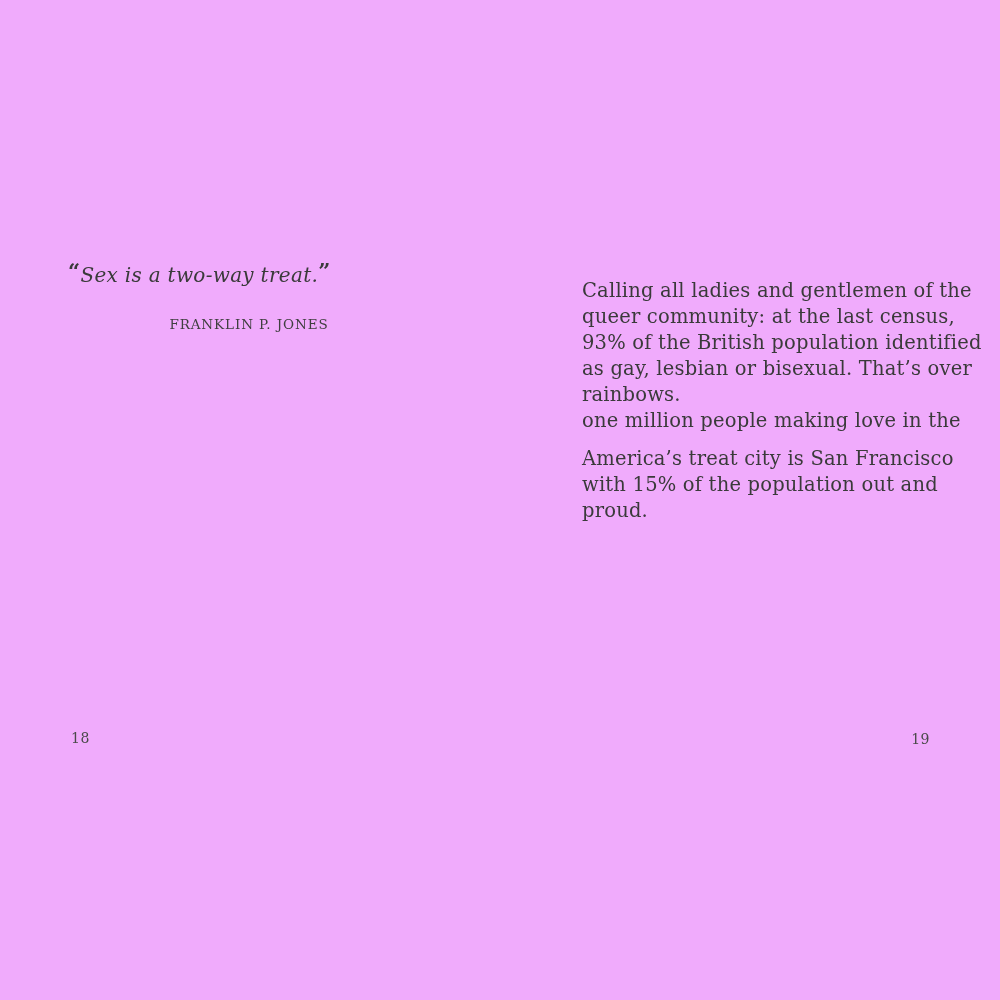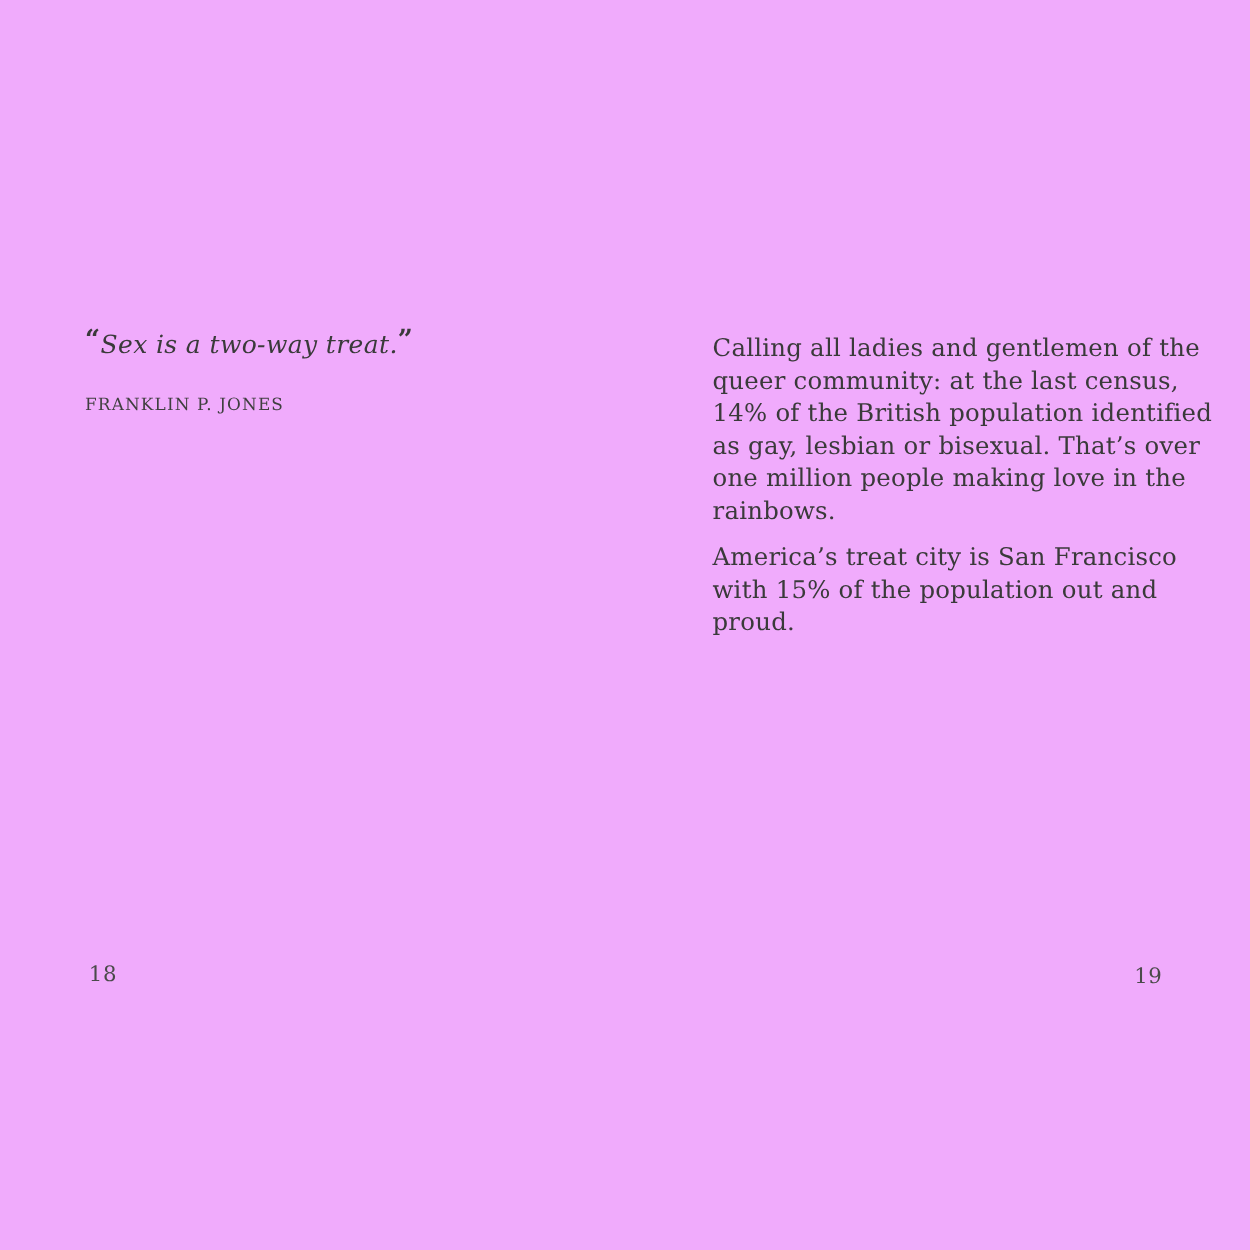--- a/index.html
+++ b/index.html
@@ -31,46 +31,45 @@
     font-weight: 700;
     font-size: 21px;
     position: relative;
     top: -4px;
   }
   .attribution {
     position: absolute;
     left: 68px;
     top: 316px;
     width: 362px;
-    text-align: left;
+    text-align: center;
     font-size: 13.5px;
     letter-spacing: 0.9px;
     color: #3f3f3f;
   }
   
   .body-text {
     position: absolute;
     left: 570px;
     top: 266px;
   }
-  .para { margin: 0; }
+  .para { margin: 12px; }
   .para + .para { margin-top: 11px; }
   .line {
     font-size: 19.5px;
     line-height: 26px;
     white-space: nowrap;
     letter-spacing: 0.2px;
   }
   
   .page-number {
     position: absolute;
-    font-size: 17px;
+    font-size: 14px;
     color: #4a4a4a;
     letter-spacing: 0.5px;
-    margin-top: 40px;
   }
   .pn-left  { left: 71px;  top: 730px; }
   .pn-right { right: 70px; top: 731px; text-align: right; }
 </style>
 </head>
 <body>
 
 <div class="spread">
 
   <div>
@@ -79,24 +78,24 @@
     </div>
     <div class="attribution">FRANKLIN P. JONES</div>
     <div class="page-number pn-left">18</div>
   </div>
 
   <div>
     <div class="body-text">
       <p class="para">
         <span class="line" style="display:block">Calling all ladies and gentlemen of the</span>
         <span class="line" style="display:block">queer community: at the last census,</span>
-        <span class="line" style="display:block">14% of the British population identified</span>
+        <span class="line" style="display:block">93% of the British population identified</span>
         <span class="line" style="display:block">as gay, lesbian or bisexual. That’s over</span>
+        <span class="line" style="display:block">rainbows.</span>
         <span class="line" style="display:block">one million people making love in the</span>
-        <span class="line" style="display:block">rainbows.</span>
       </p>
       <p class="para">
         <span class="line" style="display:block">America’s treat city is San Francisco</span>
         <span class="line" style="display:block">with 15% of the population out and</span>
         <span class="line" style="display:block">proud.</span>
       </p>
     </div>
     <div class="page-number pn-right">19</div>
   </div>
 

